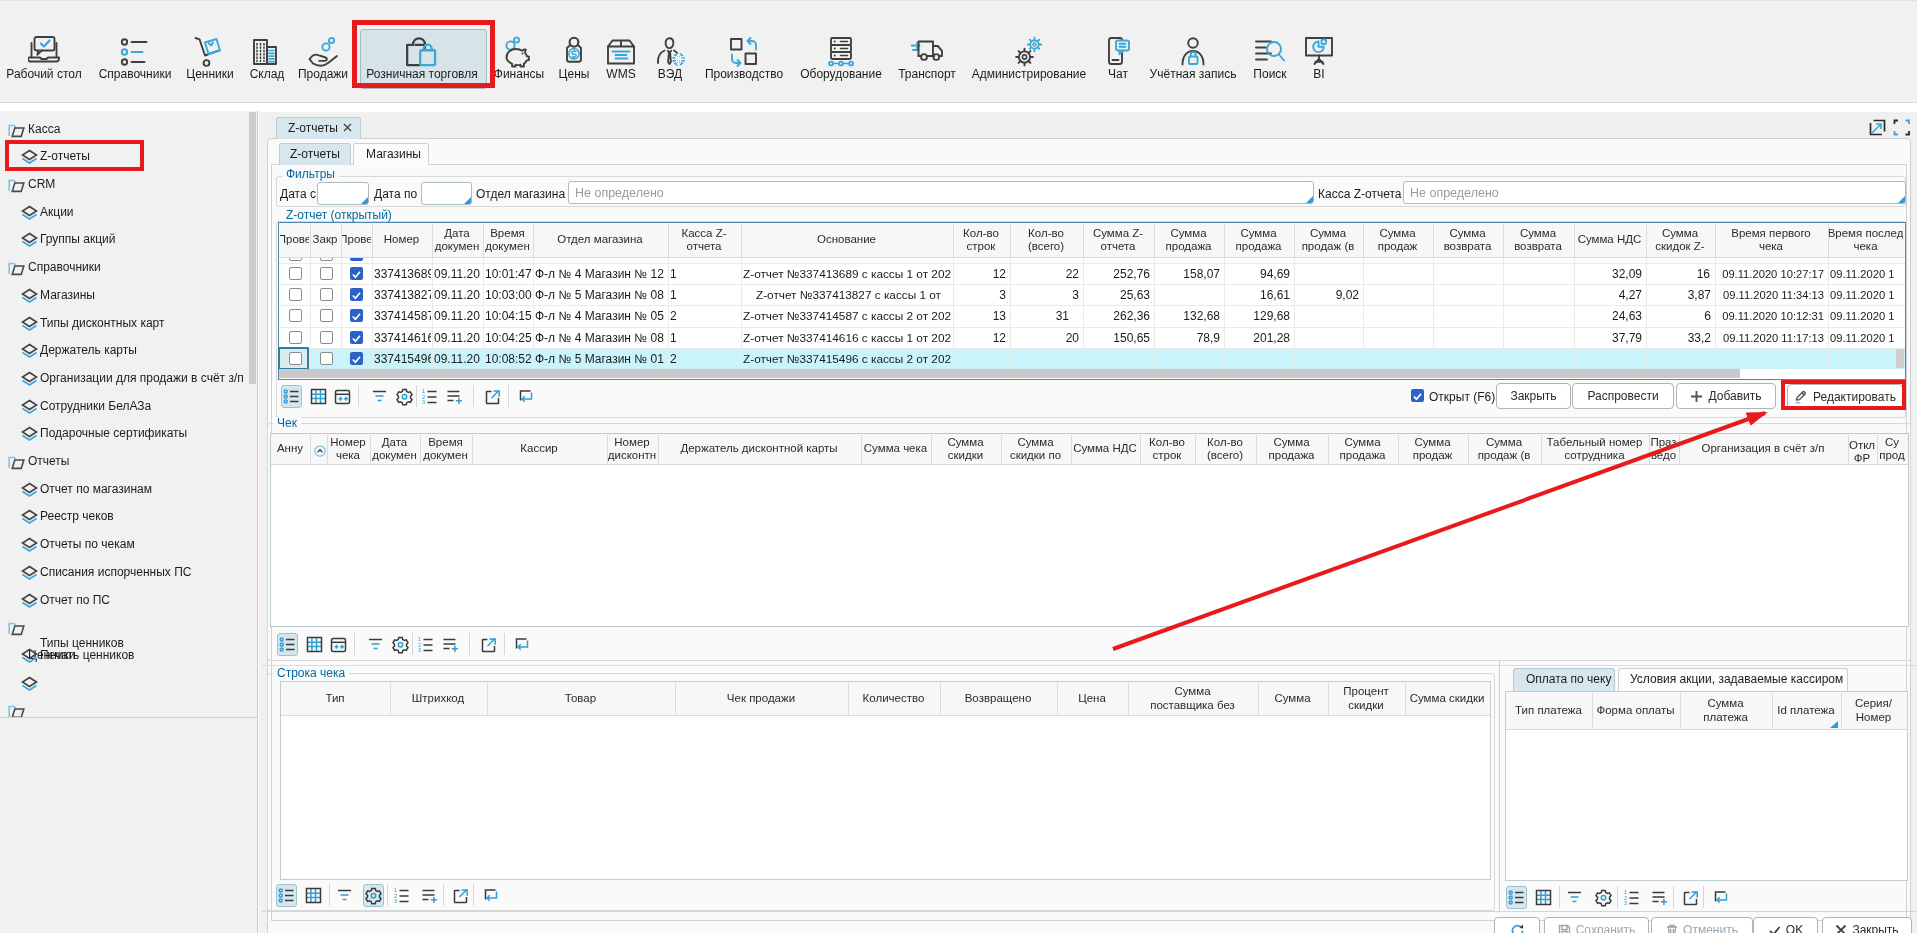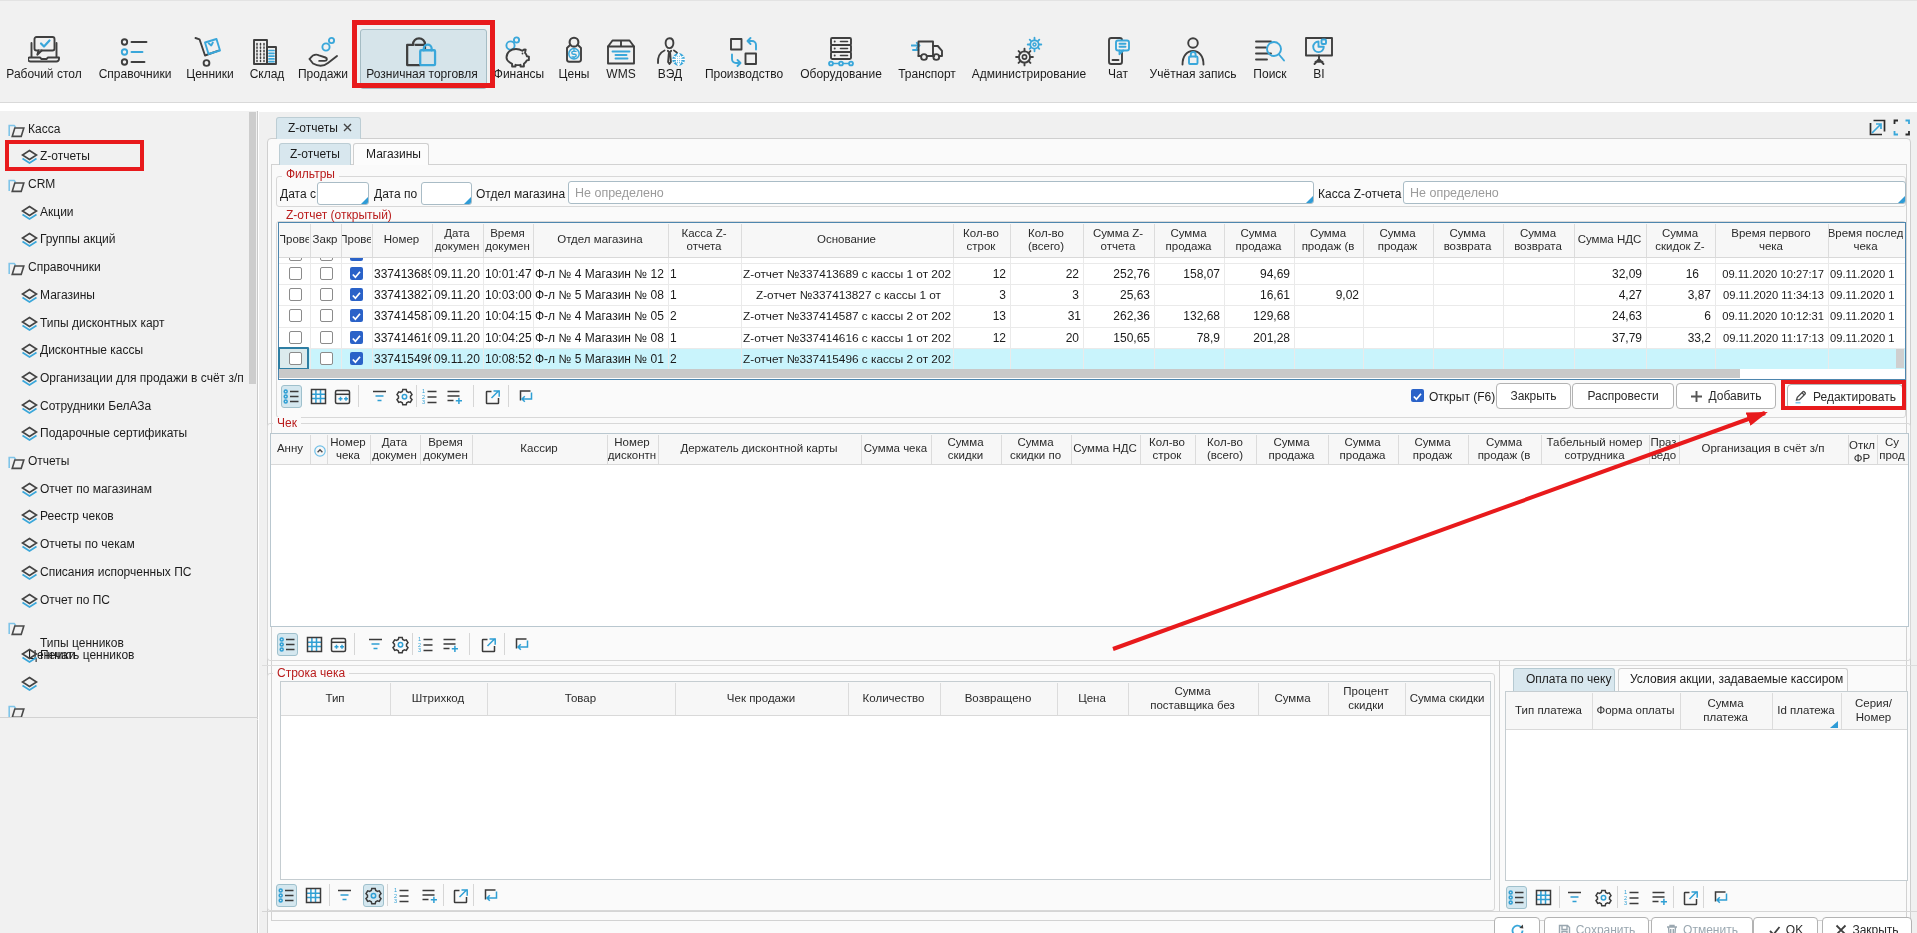--- a/index.html
+++ b/index.html
@@ -1,18 +1,18 @@
 <!DOCTYPE html>
 <html><head><meta charset="utf-8"><style>
 html,body{margin:0;padding:0}
 body{width:1917px;height:933px;overflow:hidden;position:relative;
  font-family:"Liberation Sans",sans-serif;background:#fff}
 .a{position:absolute}
 .t{position:absolute;white-space:nowrap;color:#1c1c1c;font-size:12px}
-.g{position:absolute;white-space:nowrap;color:#b91c1c;font-size:12px;line-height:12px}
+.g{position:absolute;white-space:nowrap;color:#0369a1;font-size:12px;line-height:12px}
 .hc{position:absolute;overflow:hidden;color:#2b2b2b;font-size:11.5px;line-height:13.5px;
  display:flex;align-items:center;justify-content:center;text-align:center;white-space:nowrap}
 .cell{position:absolute;overflow:hidden;font-size:12px;color:#1b1b1b;line-height:21px}
 .btn{position:absolute;background:#fff;border:1px solid #b3b3b3;border-radius:4px;
  font-size:12px;color:#2a2a2a;display:flex;align-items:center;justify-content:center;white-space:nowrap}
 .cbx{position:absolute;width:13px;height:13px;background:#fff;border:1px solid #8b8b8b;border-radius:2px;box-sizing:border-box}
 .cbc{position:absolute;width:13px;height:13px;border-radius:2px;background:#2a62c8;box-sizing:border-box}
 .sep{position:absolute;width:1px;background:#d6d6d6}
 </style></head><body>
 
@@ -201,21 +201,21 @@
 <div class="t" style="left:40px;top:288px">Магазины</div>
 <svg class="a" style="left:21px;top:316px" width="17" height="16" viewBox="0 0 17 16" fill="none">
     <path stroke="#444" stroke-width="1.7" d="M8.5 1.5 L15.5 6 L8.5 10.5 L1.5 6 z"></path>
     <path stroke="#3aa7da" stroke-width="1.7" d="M1.5 9.5 L8.5 14 L15.5 9.5"></path>
   </svg>
 <div class="t" style="left:40px;top:316px">Типы дисконтных карт</div>
 <svg class="a" style="left:21px;top:343px" width="17" height="16" viewBox="0 0 17 16" fill="none">
     <path stroke="#444" stroke-width="1.7" d="M8.5 1.5 L15.5 6 L8.5 10.5 L1.5 6 z"></path>
     <path stroke="#3aa7da" stroke-width="1.7" d="M1.5 9.5 L8.5 14 L15.5 9.5"></path>
   </svg>
-<div class="t" style="left:40px;top:343px">Дисконтные кассы</div>
+<div class="t" style="left:40px;top:343px">Держатель карты</div>
 <svg class="a" style="left:21px;top:371px" width="17" height="16" viewBox="0 0 17 16" fill="none">
     <path stroke="#444" stroke-width="1.7" d="M8.5 1.5 L15.5 6 L8.5 10.5 L1.5 6 z"></path>
     <path stroke="#3aa7da" stroke-width="1.7" d="M1.5 9.5 L8.5 14 L15.5 9.5"></path>
   </svg>
 <div class="t" style="left:40px;top:371px">Организации для продажи в счёт з/п</div>
 <svg class="a" style="left:21px;top:399px" width="17" height="16" viewBox="0 0 17 16" fill="none">
     <path stroke="#444" stroke-width="1.7" d="M8.5 1.5 L15.5 6 L8.5 10.5 L1.5 6 z"></path>
     <path stroke="#3aa7da" stroke-width="1.7" d="M1.5 9.5 L8.5 14 L15.5 9.5"></path>
   </svg>
 <div class="t" style="left:40px;top:399px">Сотрудники БелАЗа</div>
@@ -452,21 +452,21 @@
 <div class="cell" style="left:483px;top:264.2px;width:49px;height:20px;text-align:left;padding-left:2px;box-sizing:border-box">10:01:47</div>
 <div class="cell" style="left:533px;top:264.2px;width:134px;height:20px;text-align:left;padding-left:2px;box-sizing:border-box">Ф-л № 4 Магазин № 12</div>
 <div class="cell" style="left:668px;top:264.2px;width:72px;height:20px;text-align:left;padding-left:2px;box-sizing:border-box">1</div>
 <div class="cell" style="left:741px;top:264.2px;width:211px;height:20px;text-align:left;padding-left:2px;font-size:11.8px;box-sizing:border-box">Z-отчет №337413689 с кассы 1 от 202</div>
 <div class="cell" style="left:953px;top:264.2px;width:56px;height:20px;text-align:right;padding-right:3px;box-sizing:border-box">12</div>
 <div class="cell" style="left:1010px;top:264.2px;width:72px;height:20px;text-align:right;padding-right:3px;box-sizing:border-box">22</div>
 <div class="cell" style="left:1083px;top:264.2px;width:70px;height:20px;text-align:right;padding-right:3px;box-sizing:border-box">252,76</div>
 <div class="cell" style="left:1154px;top:264.2px;width:69px;height:20px;text-align:right;padding-right:3px;box-sizing:border-box">158,07</div>
 <div class="cell" style="left:1224px;top:264.2px;width:69px;height:20px;text-align:right;padding-right:3px;box-sizing:border-box">94,69</div>
 <div class="cell" style="left:1574px;top:264.2px;width:71px;height:20px;text-align:right;padding-right:3px;box-sizing:border-box">32,09</div>
-<div class="cell" style="left:1646px;top:264.2px;width:68px;height:20px;text-align:right;padding-right:15px;box-sizing:border-box">16</div>
+<div class="cell" style="left:1646px;top:264.2px;width:68px;height:20px;text-align:right;padding-right:4px;box-sizing:border-box">16</div>
 <div class="cell" style="left:1715px;top:264.2px;width:112px;height:20px;text-align:right;padding-right:3px;font-size:11.2px;box-sizing:border-box">09.11.2020 10:27:17</div>
 <div class="cell" style="left:1828px;top:264.2px;width:75px;height:20px;text-align:left;padding-left:2px;font-size:11.2px;box-sizing:border-box">09.11.2020 1</div>
 <div class="cbx" style="left:289px;top:267.2px"></div>
 <div class="cbx" style="left:320px;top:267.2px"></div>
 <div class="cbc" style="left:350px;top:267.2px"><svg width="13" height="13" viewBox="0 0 13 13">
       <path stroke="#fff" stroke-width="1.7" fill="none" d="M2.8 6.5 L5.4 9.2 L10 3.8"></path>
     </svg></div>
 <div class="cell" style="left:372px;top:285.3px;width:59px;height:20px;text-align:left;padding-left:2px;box-sizing:border-box">337413827</div>
 <div class="cell" style="left:432px;top:285.3px;width:50px;height:20px;text-align:left;padding-left:2px;box-sizing:border-box">09.11.20</div>
 <div class="cell" style="left:483px;top:285.3px;width:49px;height:20px;text-align:left;padding-left:2px;box-sizing:border-box">10:03:00</div>
@@ -487,21 +487,21 @@
 <div class="cbc" style="left:350px;top:288.3px"><svg width="13" height="13" viewBox="0 0 13 13">
       <path stroke="#fff" stroke-width="1.7" fill="none" d="M2.8 6.5 L5.4 9.2 L10 3.8"></path>
     </svg></div>
 <div class="cell" style="left:372px;top:306.4px;width:59px;height:20px;text-align:left;padding-left:2px;box-sizing:border-box">337414587</div>
 <div class="cell" style="left:432px;top:306.4px;width:50px;height:20px;text-align:left;padding-left:2px;box-sizing:border-box">09.11.20</div>
 <div class="cell" style="left:483px;top:306.4px;width:49px;height:20px;text-align:left;padding-left:2px;box-sizing:border-box">10:04:15</div>
 <div class="cell" style="left:533px;top:306.4px;width:134px;height:20px;text-align:left;padding-left:2px;box-sizing:border-box">Ф-л № 4 Магазин № 05</div>
 <div class="cell" style="left:668px;top:306.4px;width:72px;height:20px;text-align:left;padding-left:2px;box-sizing:border-box">2</div>
 <div class="cell" style="left:741px;top:306.4px;width:211px;height:20px;text-align:left;padding-left:2px;font-size:11.8px;box-sizing:border-box">Z-отчет №337414587 с кассы 2 от 202</div>
 <div class="cell" style="left:953px;top:306.4px;width:56px;height:20px;text-align:right;padding-right:3px;box-sizing:border-box">13</div>
-<div class="cell" style="left:1010px;top:306.4px;width:72px;height:20px;text-align:right;padding-right:1px;box-sizing:border-box">31</div>
+<div class="cell" style="left:1010px;top:306.4px;width:72px;height:20px;text-align:right;padding-right:13px;box-sizing:border-box">31</div>
 <div class="cell" style="left:1083px;top:306.4px;width:70px;height:20px;text-align:right;padding-right:3px;box-sizing:border-box">262,36</div>
 <div class="cell" style="left:1154px;top:306.4px;width:69px;height:20px;text-align:right;padding-right:3px;box-sizing:border-box">132,68</div>
 <div class="cell" style="left:1224px;top:306.4px;width:69px;height:20px;text-align:right;padding-right:3px;box-sizing:border-box">129,68</div>
 <div class="cell" style="left:1574px;top:306.4px;width:71px;height:20px;text-align:right;padding-right:3px;box-sizing:border-box">24,63</div>
 <div class="cell" style="left:1646px;top:306.4px;width:68px;height:20px;text-align:right;padding-right:3px;box-sizing:border-box">6</div>
 <div class="cell" style="left:1715px;top:306.4px;width:112px;height:20px;text-align:right;padding-right:3px;font-size:11.2px;box-sizing:border-box">09.11.2020 10:12:31</div>
 <div class="cell" style="left:1828px;top:306.4px;width:75px;height:20px;text-align:left;padding-left:2px;font-size:11.2px;box-sizing:border-box">09.11.2020 1</div>
 <div class="cbx" style="left:289px;top:309.4px"></div>
 <div class="cbx" style="left:320px;top:309.4px"></div>
 <div class="cbc" style="left:350px;top:309.4px"><svg width="13" height="13" viewBox="0 0 13 13">

